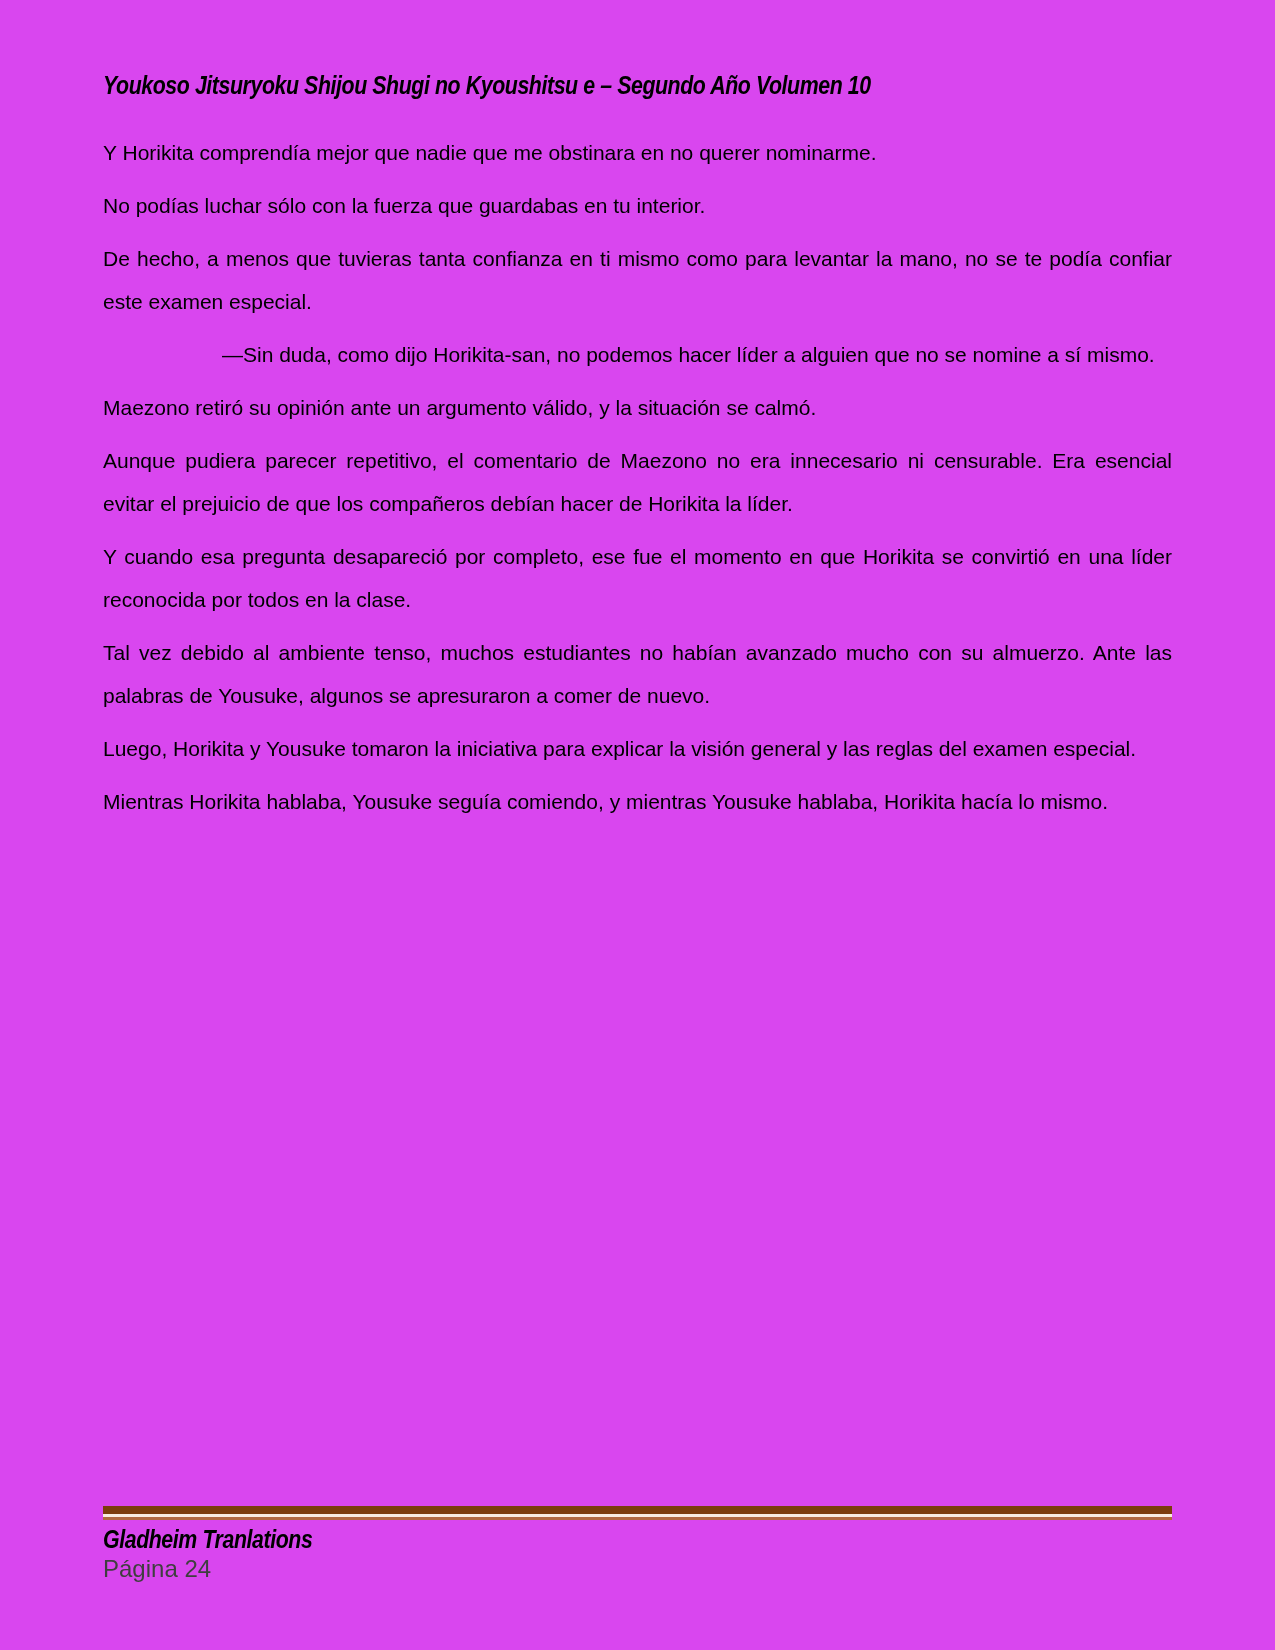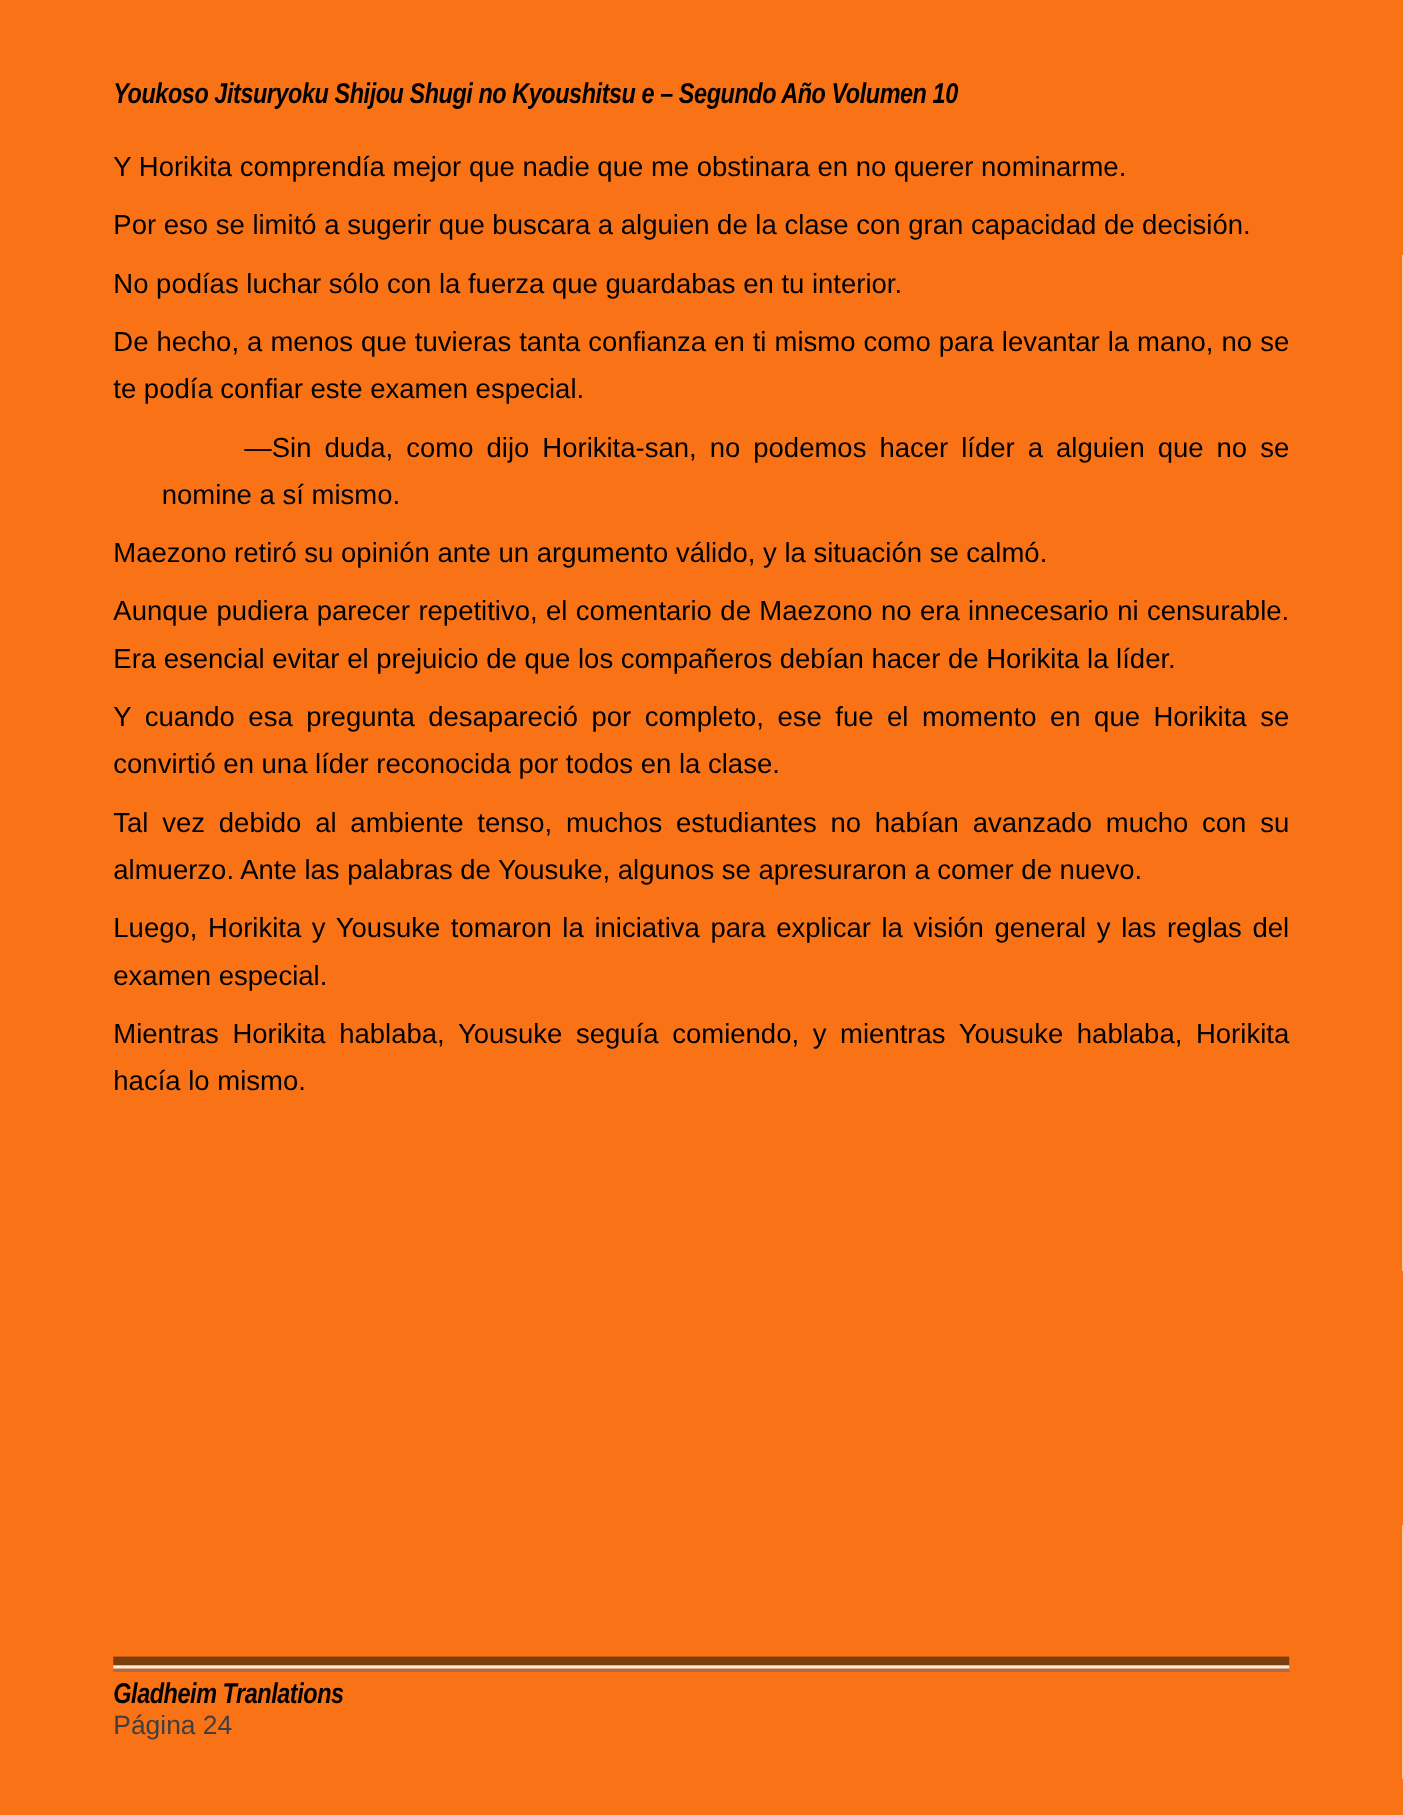--- a/index.html
+++ b/index.html
@@ -4,21 +4,21 @@
 <style>
   html, body {
     margin: 0;
     padding: 0;
     background: #ffffff;
   }
   .page {
     position: relative;
     width: 1275px;
     height: 1650px;
-    background: #f97316;
+    background: #d946ef;
     color: #000000;
     font-family: "Liberation Sans", sans-serif;
     overflow: hidden;
   }
   
   .page-header {
     position: absolute;
     top: 70px;
     left: 103px;
     right: 103px;
@@ -32,21 +32,21 @@
     white-space: nowrap;
     transform: scaleX(0.82);
     transform-origin: 0 50%;
   }
   
   .page-body {
     position: absolute;
     top: 131px;
     left: 103px;
     width: 1069px;
-    font-size: 25px;
+    font-size: 21px;
     line-height: 43px;
     text-align: justify;
   }
   .para {
     margin: 0 0 10px 0;
   }
   .para.dialogue {
     text-indent: 75px;
     margin-left: 44px;
   }
@@ -93,21 +93,20 @@
 <body>
 
 <div class="page">
 
   <div class="page-header">
     <div class="header-title">Youkoso Jitsuryoku Shijou Shugi no Kyoushitsu e – Segundo Año Volumen 10</div>
   </div>
 
   <div class="page-body">
     <p class="para">Y Horikita comprendía mejor que nadie que me obstinara en no querer nominarme.</p>
-    <p class="para">Por eso se limitó a sugerir que buscara a alguien de la clase con gran capacidad de decisión.</p>
     <p class="para">No podías luchar sólo con la fuerza que guardabas en tu interior.</p>
     <p class="para">De hecho, a menos que tuvieras tanta confianza en ti mismo como para levantar la mano, no se te podía confiar este examen especial.</p>
     <p class="para dialogue">—Sin duda, como dijo Horikita-san, no podemos hacer líder a alguien que no se nomine a sí mismo.</p>
     <p class="para">Maezono retiró su opinión ante un argumento válido, y la situación se calmó.</p>
     <p class="para">Aunque pudiera parecer repetitivo, el comentario de Maezono no era innecesario ni censurable. Era esencial evitar el prejuicio de que los compañeros debían hacer de Horikita la líder.</p>
     <p class="para">Y cuando esa pregunta desapareció por completo, ese fue el momento en que Horikita se convirtió en una líder reconocida por todos en la clase.</p>
     <p class="para">Tal vez debido al ambiente tenso, muchos estudiantes no habían avanzado mucho con su almuerzo. Ante las palabras de Yousuke, algunos se apresuraron a comer de nuevo.</p>
     <p class="para">Luego, Horikita y Yousuke tomaron la iniciativa para explicar la visión general y las reglas del examen especial.</p>
     <p class="para">Mientras Horikita hablaba, Yousuke seguía comiendo, y mientras Yousuke hablaba, Horikita hacía lo mismo.</p>
   </div>

